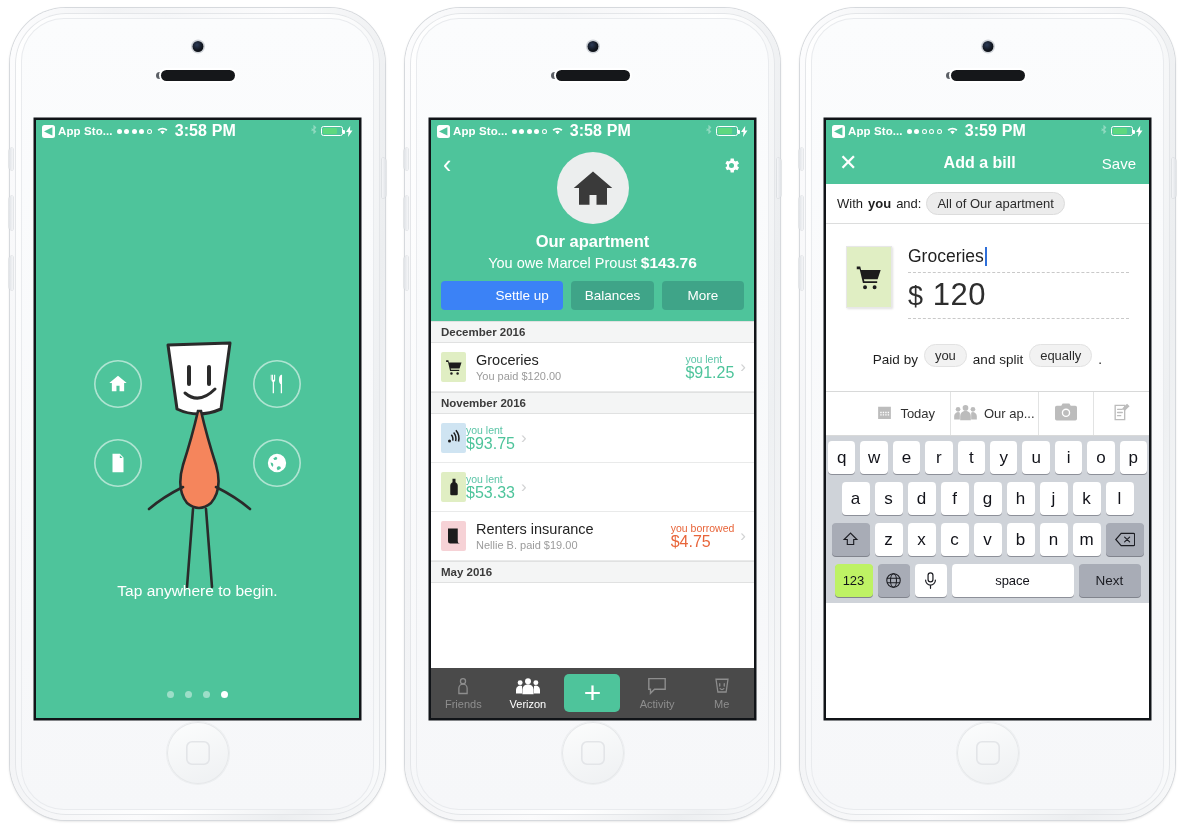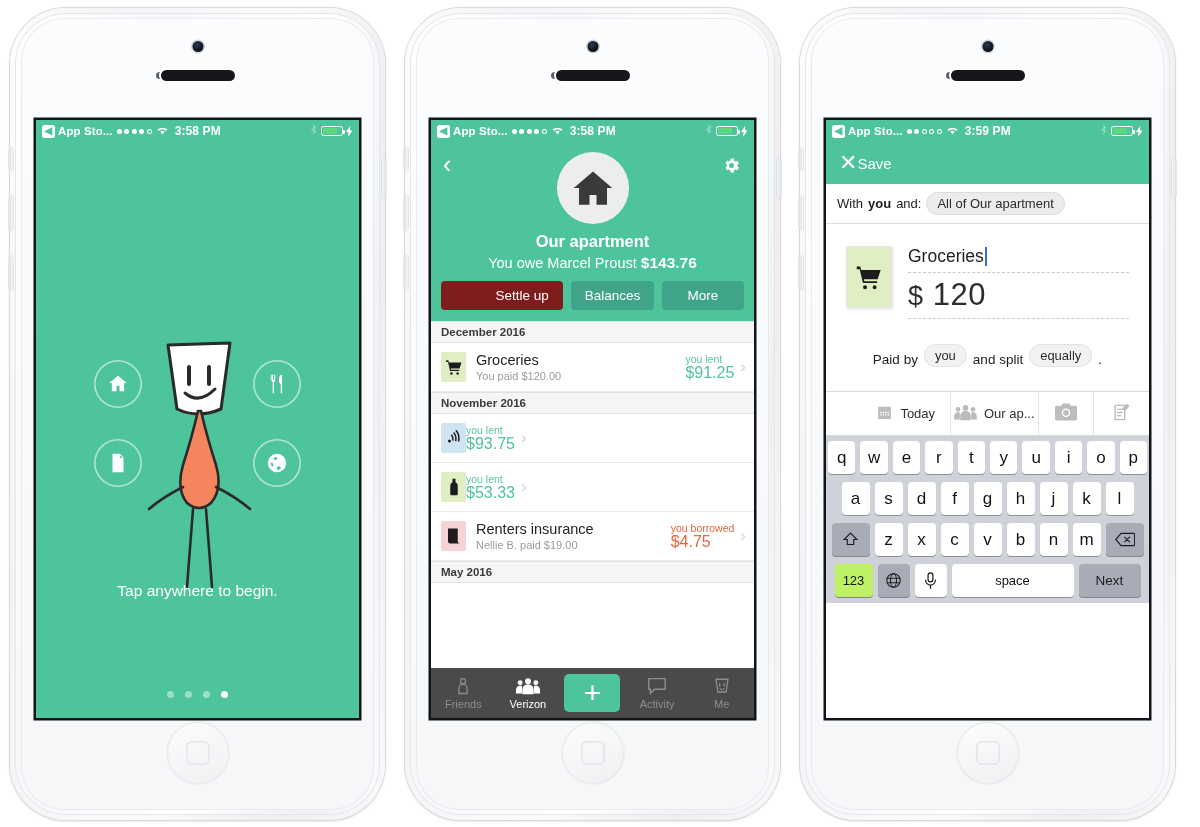--- a/index.html
+++ b/index.html
@@ -88,21 +88,21 @@
   .sb-back {
     display:inline-flex; align-items:center; justify-content:center;
     width:13px; height:13px; border-radius:2.5px; background:#fff; color:#4ec49b;
     font-size:10px; line-height:1; margin-right:3px; font-weight:bold;
   }
   .sb-carrier { font-size:11.5px; margin-right:4px; }
   .sb-dots { display:flex; gap:2.5px; margin-right:4px; }
   .sb-dot { width:5px;height:5px;border-radius:50%;background:#fff; }
   .sb-dot.off { background:transparent; box-shadow: inset 0 0 0 1px #fff; }
   .sb-wifi { margin-right:6px; display:inline-block; }
-  .sb-time { font-size:12px; }
+  .sb-time { font-size:16px; }
   .sb-right { margin-left:auto; display:flex; align-items:center; gap:3px; }
   .sb-batt { width:22px; height:10px; border:1.3px solid #fff; border-radius:2.5px; position:relative; }
   .sb-batt::after { content:''; position:absolute; right:-3.4px; top:2.6px; width:2px; height:4px;
                     background:#fff; border-radius:0 1px 1px 0; }
   .sb-batt i { position:absolute; left:1px; top:1px; bottom:1px; width:70%;
                background:#5ed87f; border-radius:1px; display:block; }
 
   
   .welcome { height:576px; background:#4ec49b; position:relative; }
   .welcome h1 {
@@ -135,21 +135,21 @@
               line-height:1; font-weight:300; }
   .grp-gear { position:absolute; right:13px; top:14px; }
   .grp-avatar { width:72px; height:72px; border-radius:50%; background:#eceeee;
                 margin:4px auto 0; display:flex; align-items:center; justify-content:center; }
   .grp-name { color:#fff; font-size:16.5px; font-weight:bold; margin-top:8px; }
   .grp-owe { color:#fff; font-size:14.5px; margin-top:3px; }
   .grp-owe b { font-weight:bold; font-size:15.5px; }
   .grp-btns { display:flex; gap:8px; padding:0 10px; margin-top:9px; }
   .grp-btn { flex:1; text-align:center; border-radius:4px; color:#fff;
              font-size:13.5px; padding:7px 0; background:#3fa488; }
-  .grp-btn.primary { background:#7f1d1d;padding-left:40px; }
+  .grp-btn.primary { background:#3b82f6;padding-left:40px; }
 
   .sec-head { background:#f4f5f5; border-top:1px solid #e0e1e1; border-bottom:1px solid #e0e1e1;
               padding:4px 10px; font-size:11.5px; font-weight:bold; color:#3b3b3b; }
   .exp-row { display:flex; align-items:center; padding:9px 8px 9px 10px;
              border-bottom:1px solid #e9eaea; background:#fff; }
   .exp-ico { width:25px; height:30px; border-radius:2px; display:flex;
              align-items:center; justify-content:center; flex:0 0 auto; }
   .exp-mid { flex:1; margin-left:10px; min-width:0; }
   .exp-title { font-size:14.5px; color:#242424; }
   .exp-sub { font-size:11px; color:#9b9b9b; margin-top:2px; }
@@ -529,20 +529,21 @@
               <i style="width:68%"></i>
             </span>
           <svg width="7" height="11" viewBox="0 0 7 11">
               <path d="M4.2 0 0 6h2.5L2 11 6.5 4.6H4z" fill="#fff"></path>
             </svg>
         </span>
       </div>
 
       <div class="ab-nav">
         <span class="ab-x">✕</span>
+        <span class="ab-title">Add a bill</span>
         <span class="ab-save">Save</span>
       </div>
 
       <div class="ab-with">
         <span>With</span>
         <b>you</b>
         <span>and:</span>
         <span class="pill">All of Our apartment</span>
       </div>
 

